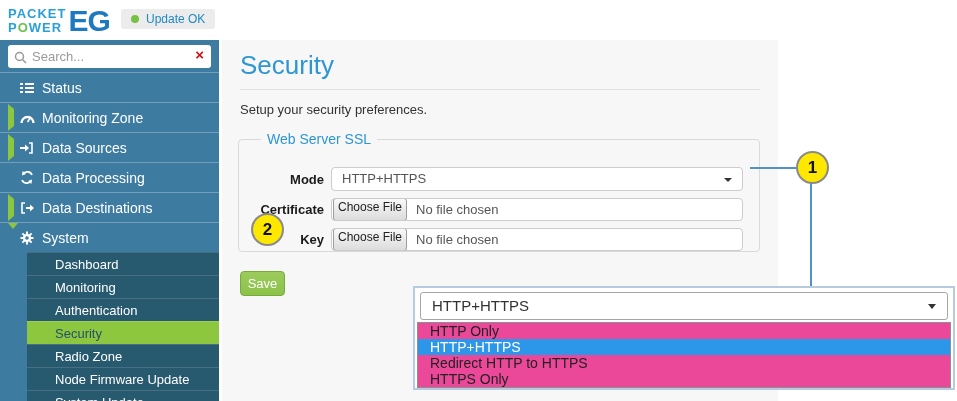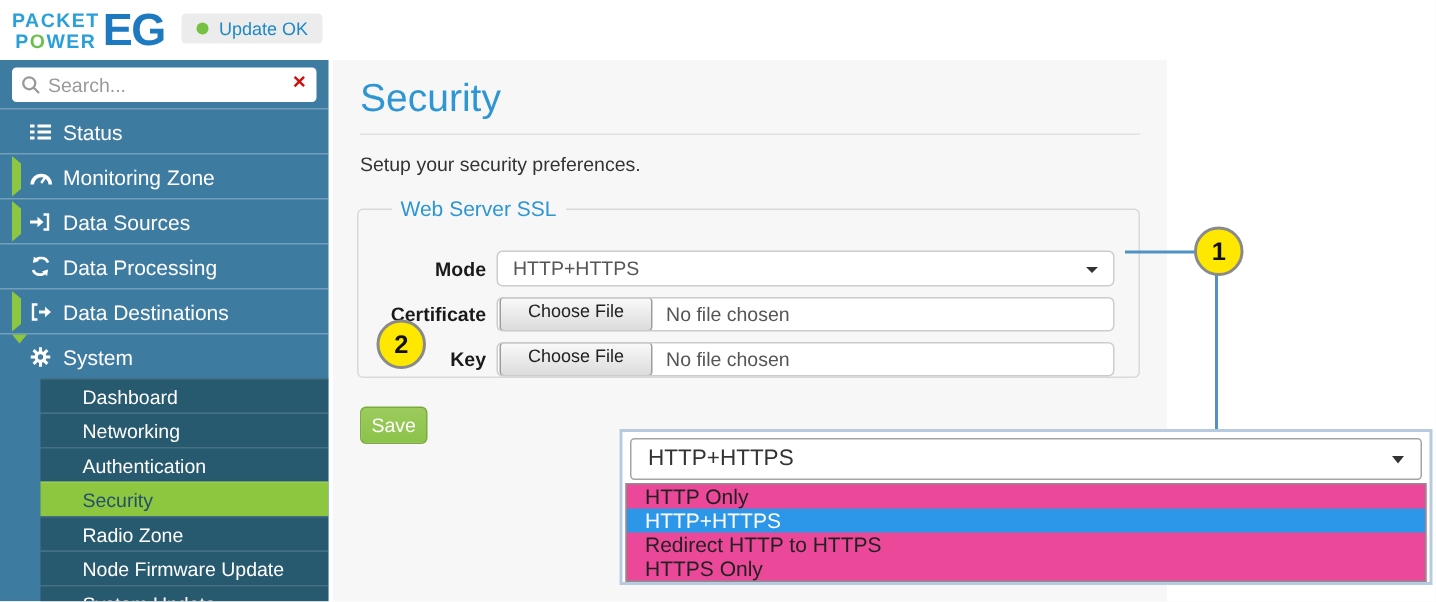--- a/index.html
+++ b/index.html
@@ -1,20 +1,20 @@
 <!DOCTYPE html>
 <html><head>
 <meta charset="utf-8">
 <style>
   * { margin:0; padding:0; box-sizing:border-box; }
   body { font-family:"Liberation Sans", sans-serif; background:#fff; }
   .screen { position:relative; width:957px; height:401px; background:#fff; overflow:hidden; }
 
   
-  .header { position:absolute; left:0; top:0; width:957px; height:40px; background:#fff;text-align:center; }
+  .header { position:absolute; left:0; top:0; width:957px; height:40px; background:#fff; }
   .logo { position:absolute; left:8px; top:4px; display:flex; align-items:center; }
   .logo-words { display:flex; flex-direction:column; line-height:14px; font-weight:bold; letter-spacing:1px; font-size:13px; color:#2aa0d8; }
   .logo-o { color:#6abf4b; }
   .logo-eg { font-size:30px; font-weight:bold; color:#1d79c0; margin-left:2px; letter-spacing:-1px; }
   .status-pill { position:absolute; left:121px; top:9px; height:20px; background:#ececec; border-radius:3px; display:flex; align-items:center; padding:0 10px; }
   .status-dot { width:8px; height:8px; border-radius:50%; background:#76c043; margin-right:7px; }
   .status-text { font-size:12px; color:#2089c2; }
 
   
   .sidebar { position:absolute; left:0; top:40px; width:219px; height:361px; background:#3e7ba1; overflow:hidden; }
@@ -40,21 +40,21 @@
   .title-divider { position:absolute; left:18px; top:49px; width:520px; height:1px; background:#e2e2e2; }
   .page-subtitle { position:absolute; left:18px; top:62px; font-size:13px; color:#333; }
   .ssl-fieldset { position:absolute; left:16px; top:91px; width:522px; height:121px; border:1px solid #d9d9d9; border-radius:4px; }
   .ssl-legend { color:#2e96d3; font-size:14px; padding:0 6px; margin-left:22px; }
   .form-row { position:absolute; left:0; display:flex; align-items:center; }
   .row-mode { top:20px; } .row-cert { top:51px; } .row-key { top:81px; }
   .form-label { width:92px; text-align:right; font-size:13px; font-weight:bold; color:#1a1a1a; padding-right:7px; }
   .select-box { position:relative; width:412px; height:24px; background:#fff; border:1px solid #ccc; border-radius:4px; font-size:13px; color:#555; line-height:22px; padding-left:10px; cursor:pointer; }
   .select-arrow { position:absolute; right:10px; top:10px; width:0; height:0; border-top:4px solid #333; border-left:4px solid transparent; border-right:4px solid transparent; }
   .file-box { display:flex; align-items:center; width:412px; height:23px; background:#fff; border:1px solid #ccc; border-radius:4px; overflow:hidden; }
-  .file-btn { height:23px; margin:1px; border:1px solid #9d9d9d; border-radius:3px; background:linear-gradient(#f9f9f9,#dcdcdc); font-size:12px; color:#222; padding:0 18px; line-height:17px; cursor:pointer; white-space:nowrap; }
+  .file-btn { height:23px; margin:1px; border:1px solid #9d9d9d; border-radius:3px; background:linear-gradient(#f9f9f9,#dcdcdc); font-size:12px; color:#222; padding:0 4px; line-height:17px; cursor:pointer; white-space:nowrap; }
   .file-status { font-size:13px; color:#555; padding-left:8px; }
   .save-btn { position:absolute; left:18px; top:231px; width:45px; height:25px; background:linear-gradient(#9ccb5c,#8bc34a); border:1px solid #7aa93c; border-radius:4px; color:#fff; font-size:13px; text-align:center; line-height:23px; cursor:pointer; }
 
   
   .callout { position:absolute; width:33px; height:33px; border-radius:50%; background:#ffe800; border:2px solid #8a8a8a; color:#111; font-size:17px; font-weight:bold; display:flex; align-items:center; justify-content:center; z-index:20; }
   .callout-1 { left:796px; top:151px; }
   .callout-2 { left:251px; top:213px; }
   .conn { position:absolute; background:#5191c4; z-index:5; }
   .conn-h { left:750px; top:167px; width:47px; height:2px; }
   .conn-v { left:810px; top:183px; width:2px; height:104px; }
@@ -169,21 +169,21 @@
                 <line x1="11.6" y1="2.4" x2="2.4" y2="11.6"></line>
               </g>
               <circle cx="7" cy="7" r="4" fill="#fff"></circle>
               <circle cx="7" cy="7" r="1.8" fill="#3e7ba1"></circle>
             </svg>
         </span>
         <span class="menu-label">System</span>
       </div>
       <div class="submenu">
         <div class="submenu-item">Dashboard</div>
-        <div class="submenu-item">Networking</div>
+        <div class="submenu-item">Monitoring</div>
         <div class="submenu-item">Authentication</div>
         <div class="submenu-item active">Security</div>
         <div class="submenu-item">Radio Zone</div>
         <div class="submenu-item">Node Firmware Update</div>
         <div class="submenu-item">System Update</div>
       </div>
     </div>
   </div>
 
   <div class="panel">

